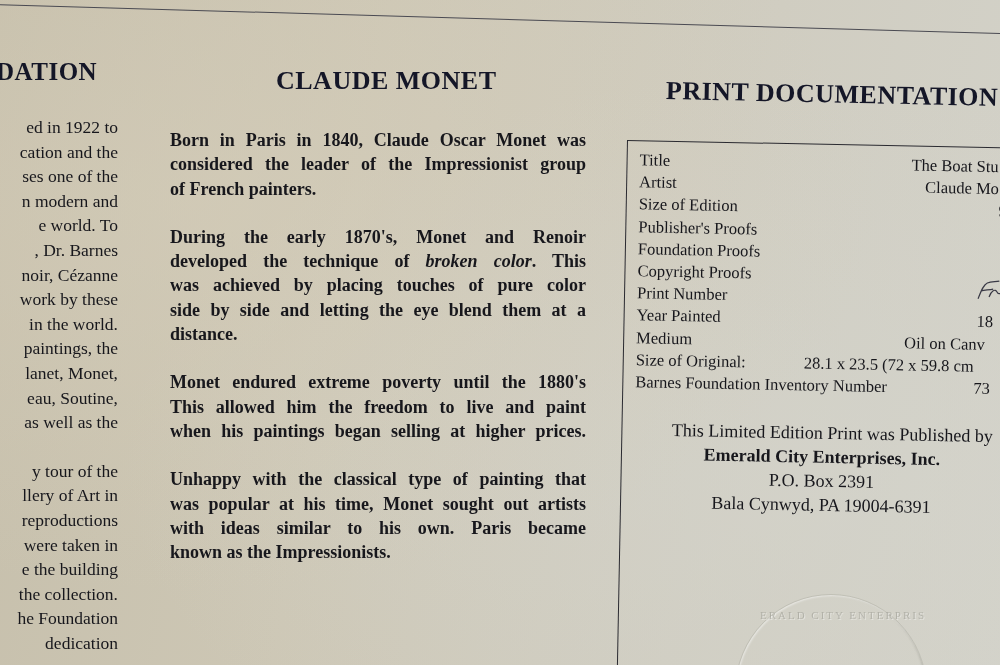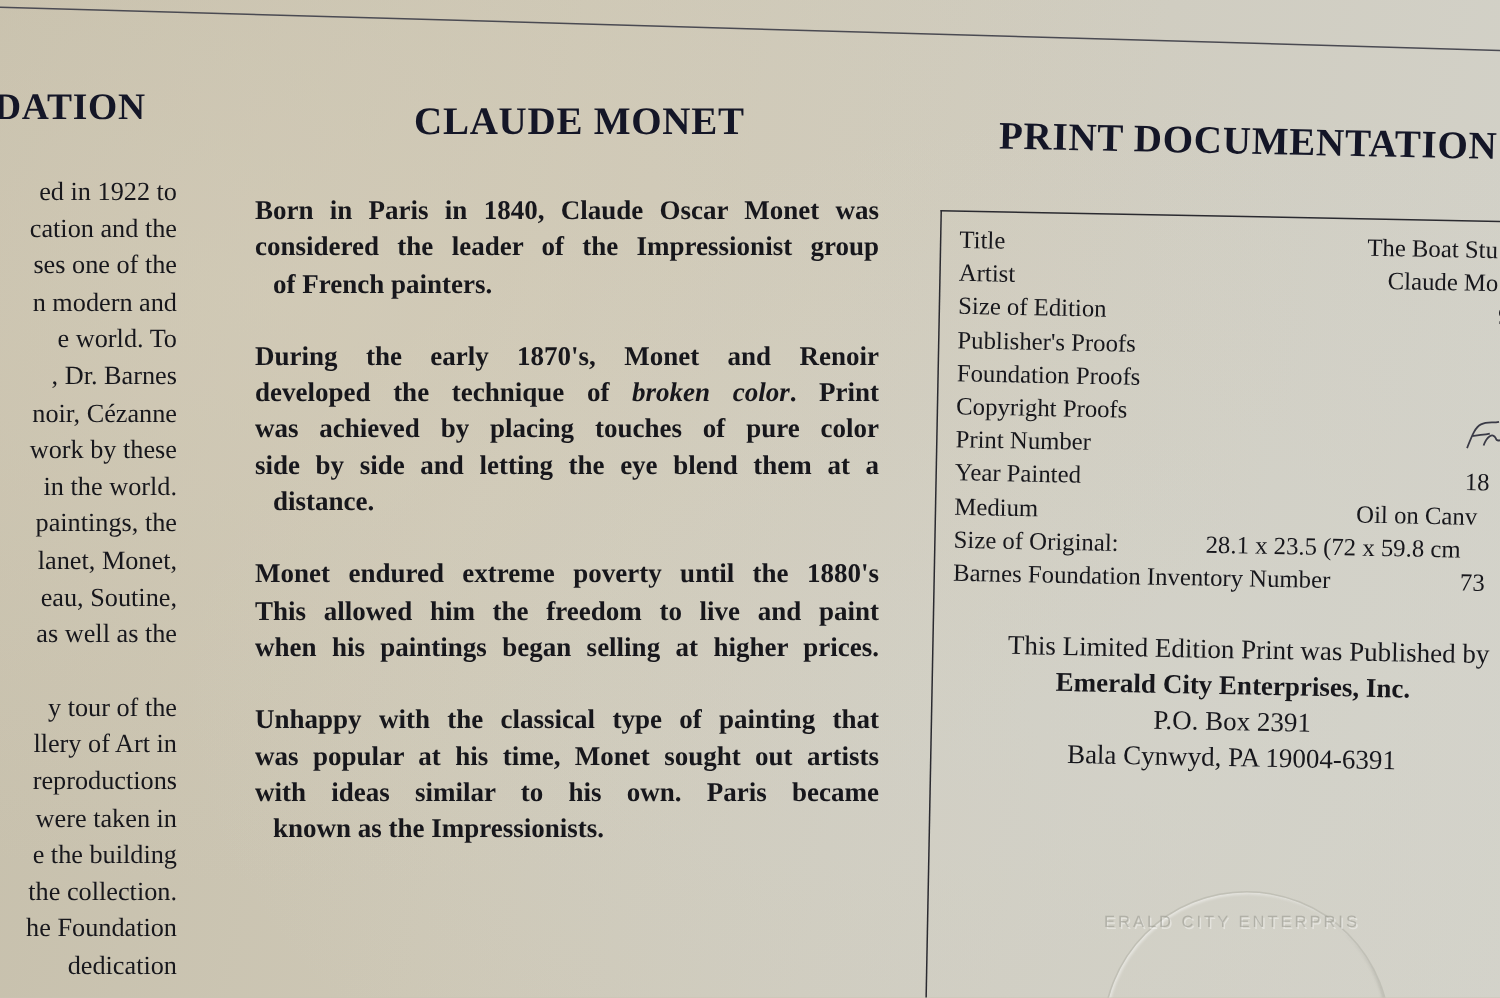--- a/index.html
+++ b/index.html
@@ -32,21 +32,21 @@
   }
   .col-left .line { display: block; white-space: nowrap; }
   .col-left .gap { height: 24px; }
 
   .col-mid {
     position: absolute; left: 170px; top: 128px; width: 416px;
     font-size: 18px; line-height: 24.3px; font-weight: bold;
   }
   .col-mid p { margin: 0 0 24px 0; text-align: justify; }
   .col-mid p .line { display: block; white-space: nowrap; text-align-last: justify; }
-  .col-mid p .line.last { text-align-last: left; margin-left: 12px; }
+  .col-mid p .line.last { text-align-last: left; }
 
   .doc-box {
     position: absolute; left: 627px; top: 140px; width: 420px; height: 560px;
     border-left: 1.5px solid #2a2a30; border-top: 1.5px solid #2a2a30;
     transform: rotate(1.1deg); transform-origin: left top;
   }
   .doc-table { position: absolute; left: 12px; top: 8px; width: 420px; font-size: 16.5px; line-height: 22.2px; }
   .doc-row { position: relative; height: 22.2px; white-space: nowrap; }
   .doc-label { position: absolute; left: 0; }
   .doc-value { position: absolute; white-space: nowrap; }
@@ -59,22 +59,22 @@
   .publisher .pub-intro { margin-left: 20px; white-space: nowrap; }
   .publisher .pub-name { font-weight: bold; }
 
   .seal {
     position: absolute; left: 735px; top: 594px; width: 190px; height: 190px;
     border-radius: 50%;
     box-shadow: inset 1px 1px 2px rgba(255,255,255,0.5), inset -1px -1px 2px rgba(120,120,110,0.35);
     border: 1px solid rgba(160,160,150,0.35);
   }
   .seal-text {
-    position: absolute; left: 0; top: 14px; width: 100%; text-align: left;
-    font-family: Liberation Sans, sans-serif; font-size: 11px; letter-spacing: 2px;
+    position: absolute; left: 0; top: 14px; width: 100%; text-align: right;
+    font-family: Liberation Serif, serif; font-size: 11px; letter-spacing: 2px;
     color: rgba(150,150,140,0.55); text-shadow: 1px 1px 0 rgba(255,255,255,0.4);
   }
 </style>
 </head>
 <body>
 
 <div class="page">
   <div class="top-rule"></div>
 
   <h2 class="heading col-left-heading">DATION</h2>
@@ -105,21 +105,21 @@
 
   <h2 class="heading col-mid-heading">CLAUDE MONET</h2>
   <div class="col-mid">
     <p>
       <span class="line">Born in Paris in 1840, Claude Oscar Monet was</span>
       <span class="line">considered the leader of the Impressionist group</span>
       <span class="line last">of French painters.</span>
     </p>
     <p>
       <span class="line">During the early 1870's, Monet and Renoir</span>
-      <span class="line"><span>developed the technique of </span><i>broken color</i><span>.  Print</span></span>
+      <span class="line"><span>developed the technique of </span><i>broken color</i><span>.  This</span></span>
       <span class="line">was achieved by placing touches of pure color</span>
       <span class="line">side by side and letting the eye blend them at a</span>
       <span class="line last">distance.</span>
     </p>
     <p>
       <span class="line">Monet endured extreme poverty until the 1880's</span>
       <span class="line">This allowed him the freedom to live and paint</span>
       <span class="line">when his paintings began selling at higher prices.</span>
     </p>
     <p>

